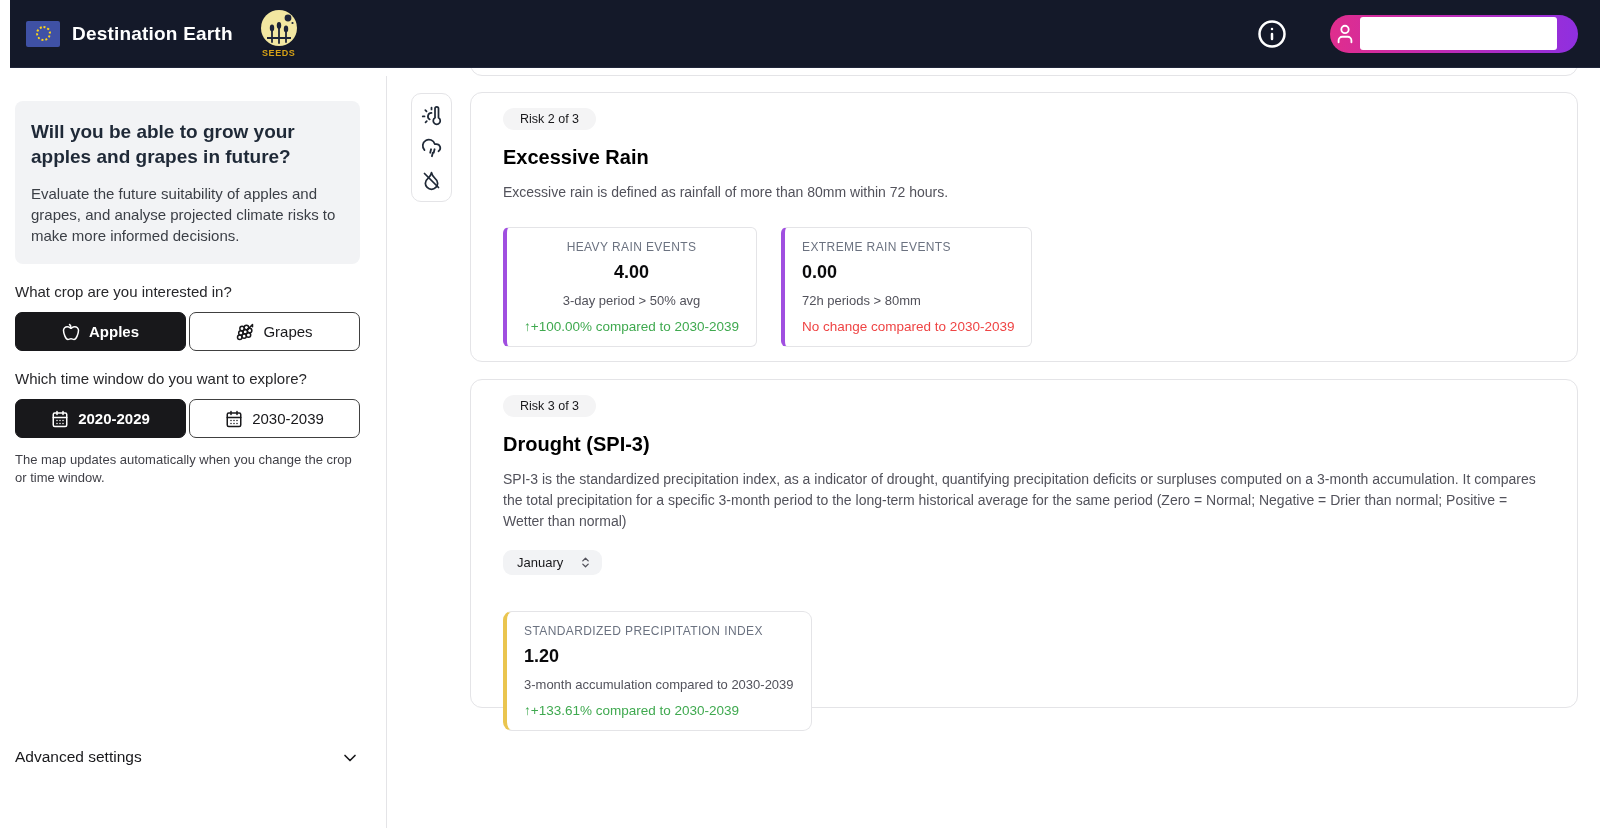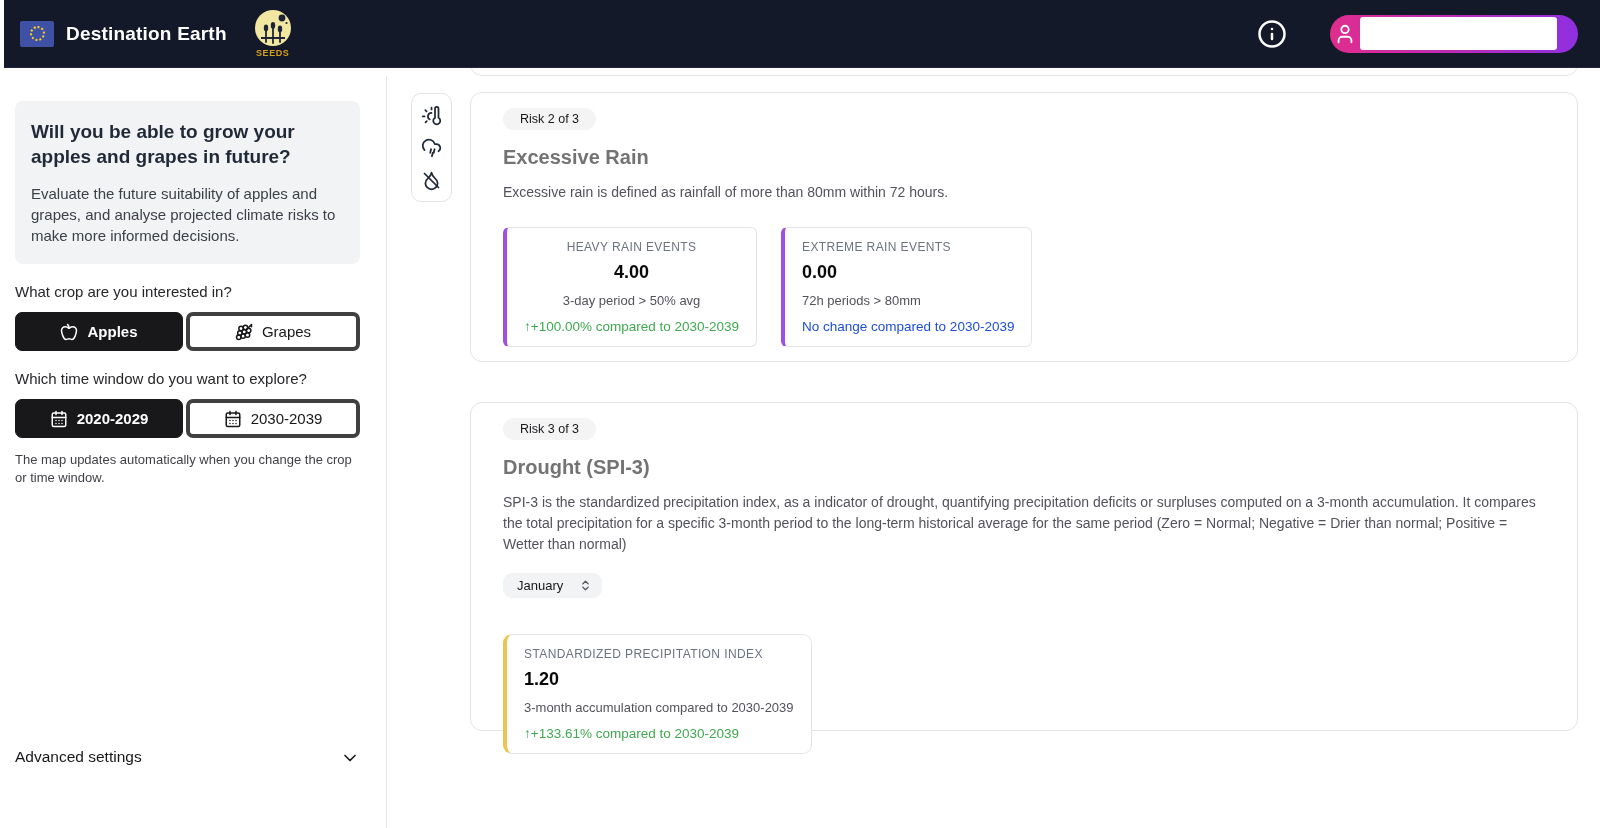--- a/index.html
+++ b/index.html
@@ -1,21 +1,21 @@
 <!DOCTYPE html>
 <html><head>
 <meta charset="utf-8">
 <style>
   * { margin:0; padding:0; box-sizing:border-box; }
   html,body { width:1600px; height:828px; overflow:hidden; background:#ffffff;
     font-family:"Liberation Sans", sans-serif; color:#18181b; }
   .page { position:relative; width:1600px; height:828px; }
 
   
-  .navbar { position:absolute; top:0; left:4px; right:0; height:68px; background:#141929;
+  .navbar { position:absolute; top:0; left:10px; right:0; height:68px; background:#141929;
     display:flex; align-items:center; padding:0 16px; z-index:10; border-bottom:1px solid #20263a; }
   .eu-flag { width:34px; height:26px; background:#3f51a5; display:flex; align-items:center;
     justify-content:center; margin-right:12px; border-radius:2px; }
   .eu-stars { width:15px; height:15px; border:2px dotted #ffd617; border-radius:50%; }
   .brand { color:#ffffff; font-size:19px; font-weight:700; letter-spacing:.2px; }
   .logo { position:relative; width:40px; height:54px; margin-left:26px; }
   .logo-circle { position:absolute; top:3px; left:2px; width:36px; height:36px; border-radius:50%;
     background:#f2e7a1; overflow:hidden; }
   .logo-text { position:absolute; bottom:3px; left:0; width:100%; text-align:center;
     font-size:9px; font-weight:800; color:#d4a017; letter-spacing:.6px;
@@ -35,43 +35,43 @@
     border-right:1px solid #e4e4e7; padding:25px 26px 0 15px; background:#fff; }
   .intro-card { background:#f2f3f5; border-radius:8px; padding:18px 16px; }
   .intro-title { font-size:19px; font-weight:700; color:#1f2937; line-height:1.32; }
   .intro-desc { font-size:15px; color:#3b3f46; line-height:1.4; margin-top:14px; }
   .question { font-size:15px; color:#27272a; margin-top:19px; }
   .btn-row { display:flex; gap:3px; margin-top:12px; }
   .choice-btn { flex:1; height:39px; border-radius:7px; font-size:15px; cursor:pointer;
     display:flex; align-items:center; justify-content:center; gap:9px;
     font-family:"Liberation Sans", sans-serif; }
   .choice-btn.dark { background:#18181b; border:1px solid #18181b; color:#ffffff; font-weight:600; }
-  .choice-btn.light { background:#ffffff; border:4px solid #404040; color:#18181b; font-weight:500;text-align:right; }
+  .choice-btn.light { background:#ffffff; border:1px solid #404040; color:#18181b; font-weight:500;text-align:right; }
   .note { font-size:13px; color:#3f3f46; line-height:1.35; margin-top:13px; }
   .advanced { margin-top:262px; display:flex; align-items:flex-start; justify-content:space-between;
     cursor:pointer; }
   .advanced-label { font-size:15.5px; font-weight:500; color:#18181b; }
 
   
   .prev-card-bottom { position:absolute; left:470px; top:28px; width:1108px; height:48px;
     border:1px solid #e4e4e7; border-radius:12px; background:#fff; z-index:1; }
   .hazard-toolbar { position:absolute; left:411px; top:93px; width:41px; height:109px;
     border:1px solid #e4e4e7; border-radius:10px; background:#fff; z-index:2;
     display:flex; flex-direction:column; align-items:center; justify-content:space-between;
     padding:9px 0; }
   .tool-btn { background:none; border:none; cursor:pointer; width:24px; height:24px;
     display:flex; align-items:center; justify-content:center; }
 
   .risk-card { position:absolute; left:470px; width:1108px; border:1px solid #e4e4e7;
     border-radius:12px; background:#ffffff; padding:15px 32px; z-index:2; }
   #risk-card-0 { top:92px; height:270px; }
-  #risk-card-1 { top:402px; height:329px; }
+  #risk-card-1 { top:379px; height:329px; }
   .badge { display:inline-block; background:#f4f4f5; border-radius:999px; padding:4px 17px;
     font-size:12.5px; color:#18181b; }
-  .card-title { font-size:20px; font-weight:700; color:#737373; margin-top:16px; }
+  .card-title { font-size:20px; font-weight:700; color:#000000; margin-top:16px; }
   .card-desc { font-size:14px; color:#52525b; line-height:1.5; margin-top:13px; max-width:1068px; }
   .stats-row { display:flex; gap:24px; margin-top:24px; }
   .stat { border:1px solid #e4e4e7; border-left-width:4px; border-radius:6px;
     padding:12px 17px; background:#fff; min-width:224px; }
   .stat-label { font-size:12px; color:#6b7280; letter-spacing:.4px; }
   .stat-value { font-size:18px; font-weight:700; color:#09090b; margin-top:8px; }
   .stat-sub { font-size:13px; color:#52525b; margin-top:10px; }
   .stat-change { font-size:13.5px; margin-top:11px; }
   .month-select { margin-top:18px; display:inline-flex; align-items:center; gap:16px;
     background:#f2f3f5; border:none; border-radius:9px; padding:5px 10px 5px 14px;
@@ -249,21 +249,21 @@
       <div class="stat" style="border-left-color: rgb(160, 79, 224); text-align: center;">
         <div class="stat-label">HEAVY RAIN EVENTS</div>
         <div class="stat-value">4.00</div>
         <div class="stat-sub">3-day period &gt; 50% avg</div>
         <div class="stat-change" style="color: rgb(63, 169, 79);">↑+100.00% compared to 2030-2039</div>
       </div>
       <div class="stat" style="border-left-color: rgb(160, 79, 224);">
         <div class="stat-label">EXTREME RAIN EVENTS</div>
         <div class="stat-value">0.00</div>
         <div class="stat-sub">72h periods &gt; 80mm</div>
-        <div class="stat-change" style="color: #1d4ed8;">No change compared to 2030-2039</div>
+        <div class="stat-change" style="color: #ef4444;">No change compared to 2030-2039</div>
       </div>
     </div>
   </section>
 
   <section class="risk-card" id="risk-card-1">
     <span class="badge">Risk 3 of 3</span>
     <h2 class="card-title">Drought (SPI-3)</h2>
     <p class="card-desc">SPI-3 is the standardized precipitation index, as a indicator of drought, quantifying precipitation deficits or surpluses computed on a 3-month accumulation. It compares the total precipitation for a specific 3-month period to the long-term historical average for the same period (Zero = Normal; Negative = Drier than normal; Positive = Wetter than normal)</p>
 
     <button class="month-select">

